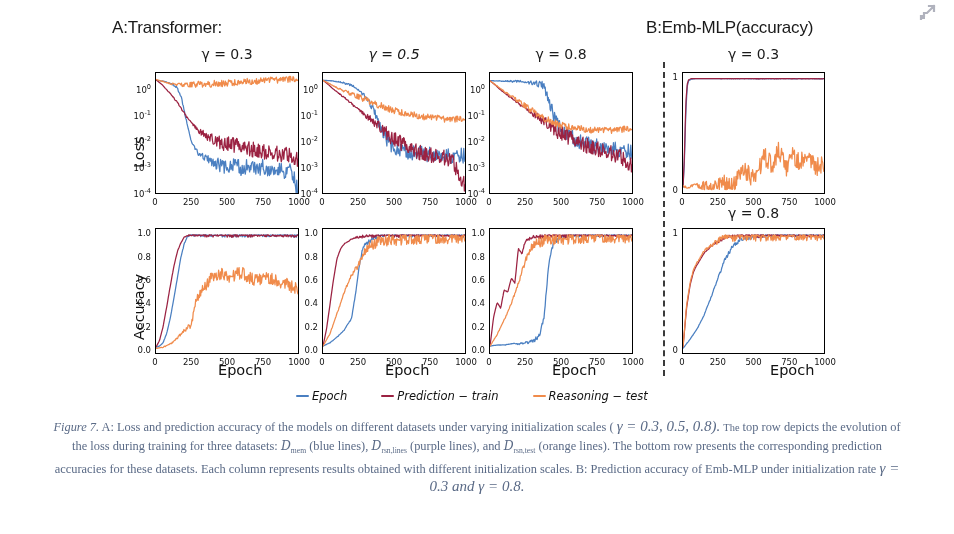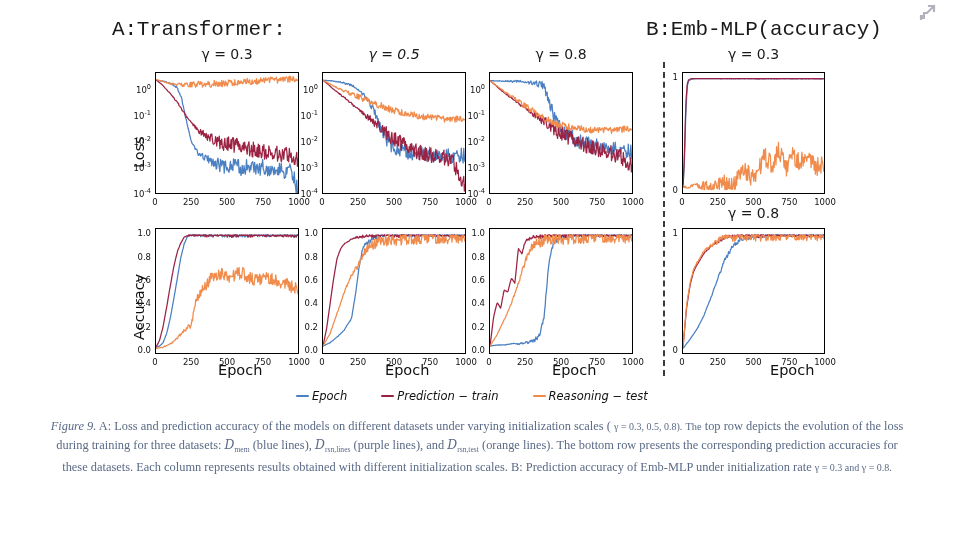--- a/index.html
+++ b/index.html
@@ -5,22 +5,22 @@
   html,body{margin:0;padding:0;}
   body{
     width:954px;height:534px;background:#ffffff;overflow:hidden;
     font-family:"Liberation Sans",sans-serif;color:#000;
     position:relative;
   }
   .figure-root{position:absolute;left:0;top:0;width:954px;height:534px;}
 
   
   .group-title{
-    position:absolute;font-size:21px;color:#1a1a1a;white-space:nowrap;
-    font-family:Liberation Mono, monospace;letter-spacing:-0.2px;
+    position:absolute;font-size:17px;color:#1a1a1a;white-space:nowrap;
+    font-family:Liberation Sans, sans-serif;letter-spacing:-0.2px;
   }
   #title-a{left:112px;top:18px;}
   #title-b{left:646px;top:18px;}
 
   
   .sub-title{
     position:absolute;font-size:14px;color:#1a1a1a;white-space:nowrap;
     font-family:"DejaVu Sans",sans-serif;text-align:center;
   }
 
@@ -64,21 +64,21 @@
   }
 
   
   .caption{
     position:absolute;left:46px;top:418px;width:862px;
     font-family:"Liberation Serif",serif;
     font-size:12.4px;line-height:17.6px;color:#5a6a86;
     text-align:center;
   }
   .caption .fig-no{font-style:italic;}
-  .caption .math{font-size:10px;}
+  .caption .math{font-style:italic;font-size:15px;}
   .caption .cal{font-family:"DejaVu Serif",serif;font-style:italic;}
   .caption .sub{font-size:7.6px;vertical-align:sub;font-style:normal;
     font-family:"Liberation Serif",serif;}
   .caption .smallrun{font-size:10.4px;}
 
   
   .cursor-icon{position:absolute;left:918px;top:4px;width:18px;height:18px;}
 </style>
 </head>
 <body>
@@ -248,21 +248,21 @@
       <span class="legend-swatch" style="background:#9b2242"></span>
       <span class="legend-text">Prediction − train</span>
     </div>
     <div class="legend-item">
       <span class="legend-swatch" style="background:#f08b4b"></span>
       <span class="legend-text">Reasoning − test</span>
     </div>
   </div>
 
   <div class="caption">
-    <span class="fig-no">Figure 9.</span>
+    <span class="fig-no">Figure 7.</span>
     <span>A: Loss and prediction accuracy of the models on different datasets under varying initialization scales (</span>
     <span class="math">γ = 0.3, 0.5, 0.8).</span>
     <span class="smallrun">The</span>
     <span>top row depicts the evolution of the loss during training for three datasets:</span>
     <span class="cal">D</span><span class="sub">mem</span>
     <span>(blue lines),</span>
     <span class="cal">D</span><span class="sub">rsn,lines</span>
     <span>(purple lines), and</span>
     <span class="cal">D</span><span class="sub">rsn,test</span>
     <span>(orange lines). The bottom row presents the corresponding prediction accuracies for these datasets.</span>

